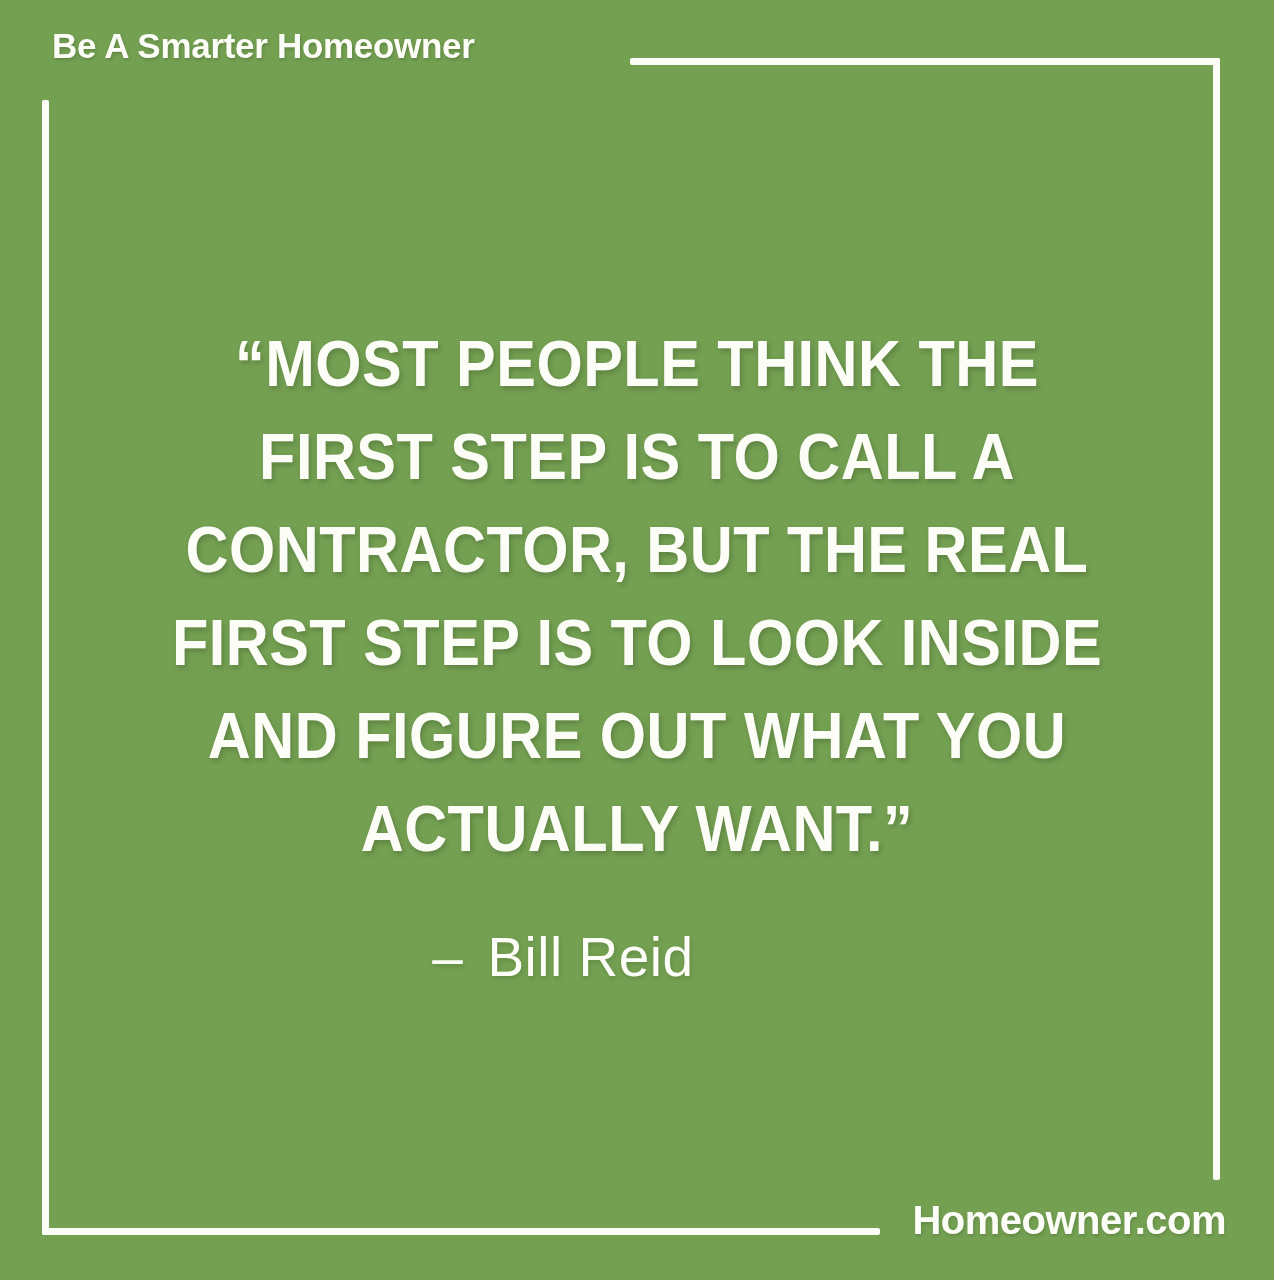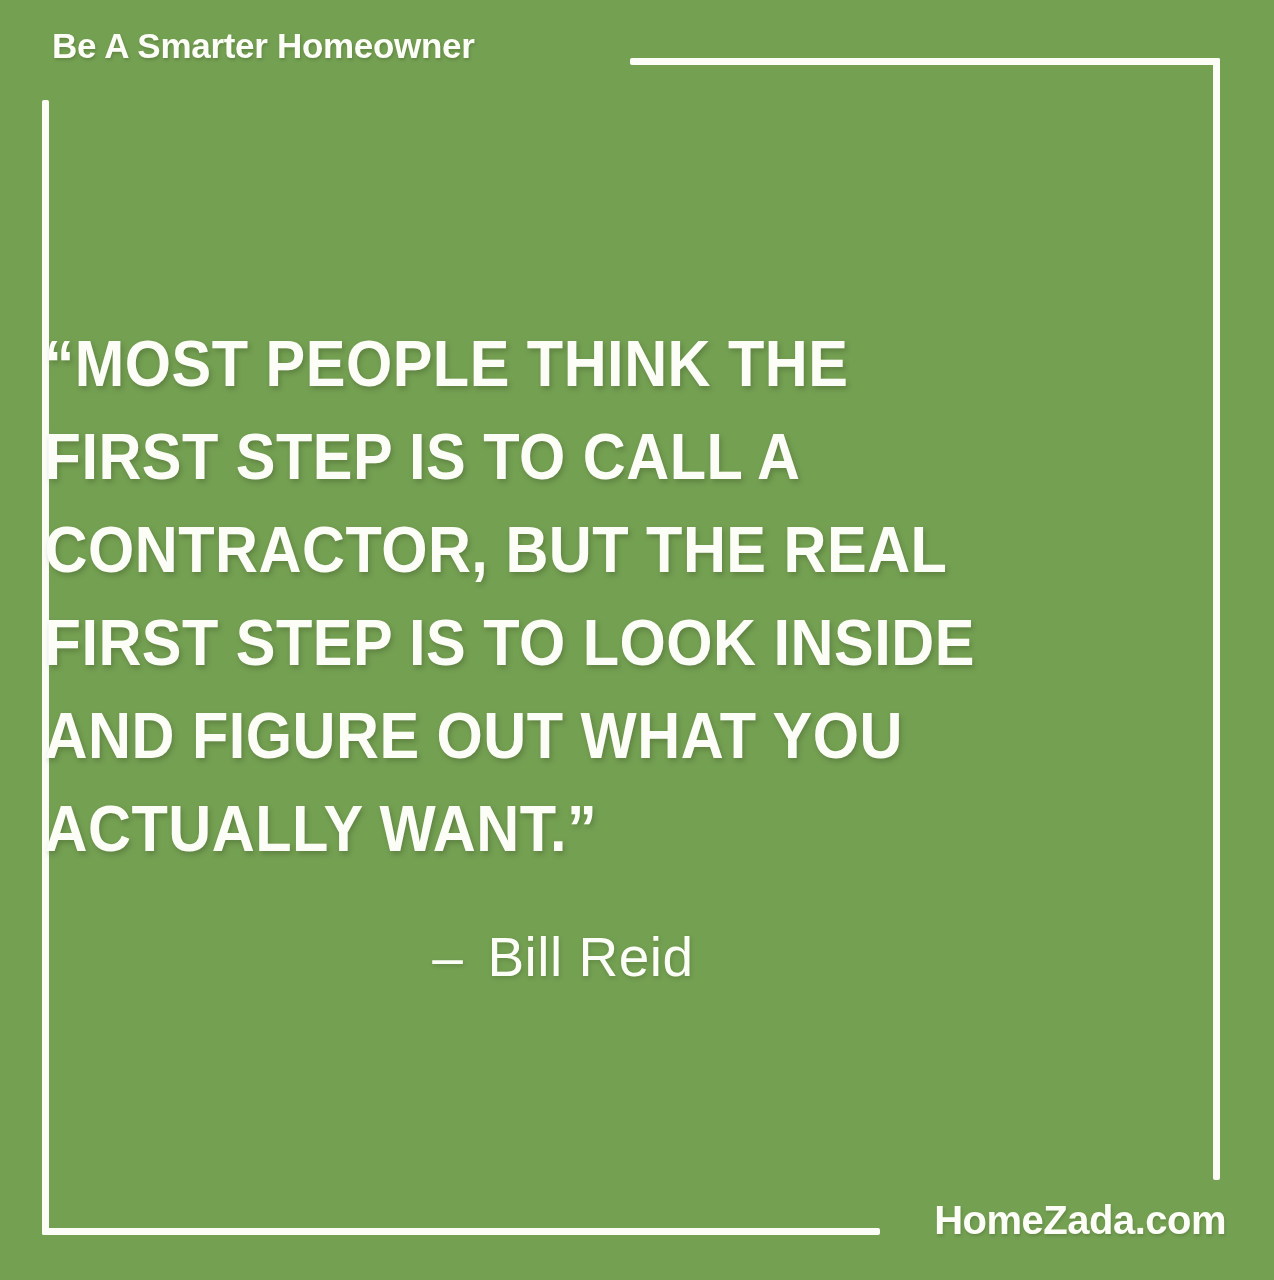--- a/index.html
+++ b/index.html
@@ -68,20 +68,21 @@
     white-space: nowrap;
     text-shadow: 1px 2px 3px rgba(60, 85, 40, 0.35);
   }
 
   
   .quote-block {
     position: absolute;
     left: 0;
     top: 318px;
     width: 1274px;
+    text-align: center;
   }
 
   .quote-line {
     font-family: "Liberation Sans Narrow", "Liberation Sans", sans-serif;
     font-size: 64px;
     line-height: 93px;
     font-weight: bold;
     color: #fdfdf8;
     letter-spacing: 0.5px;
     transform: scaleX(0.93);
@@ -139,15 +140,15 @@
     <div class="quote-line">CONTRACTOR, BUT THE REAL</div>
     <div class="quote-line">FIRST STEP IS TO LOOK INSIDE</div>
     <div class="quote-line">AND FIGURE OUT WHAT YOU</div>
     <div class="quote-line">ACTUALLY WANT.”</div>
   </div>
 
   <div class="attribution">
     <span class="dash">–</span><span>Bill Reid</span>
   </div>
 
-  <div class="footer-brand">HomeZada.com</div>
+  <div class="footer-brand">Homeowner.com</div>
 
 </div>
 
 </body></html>

